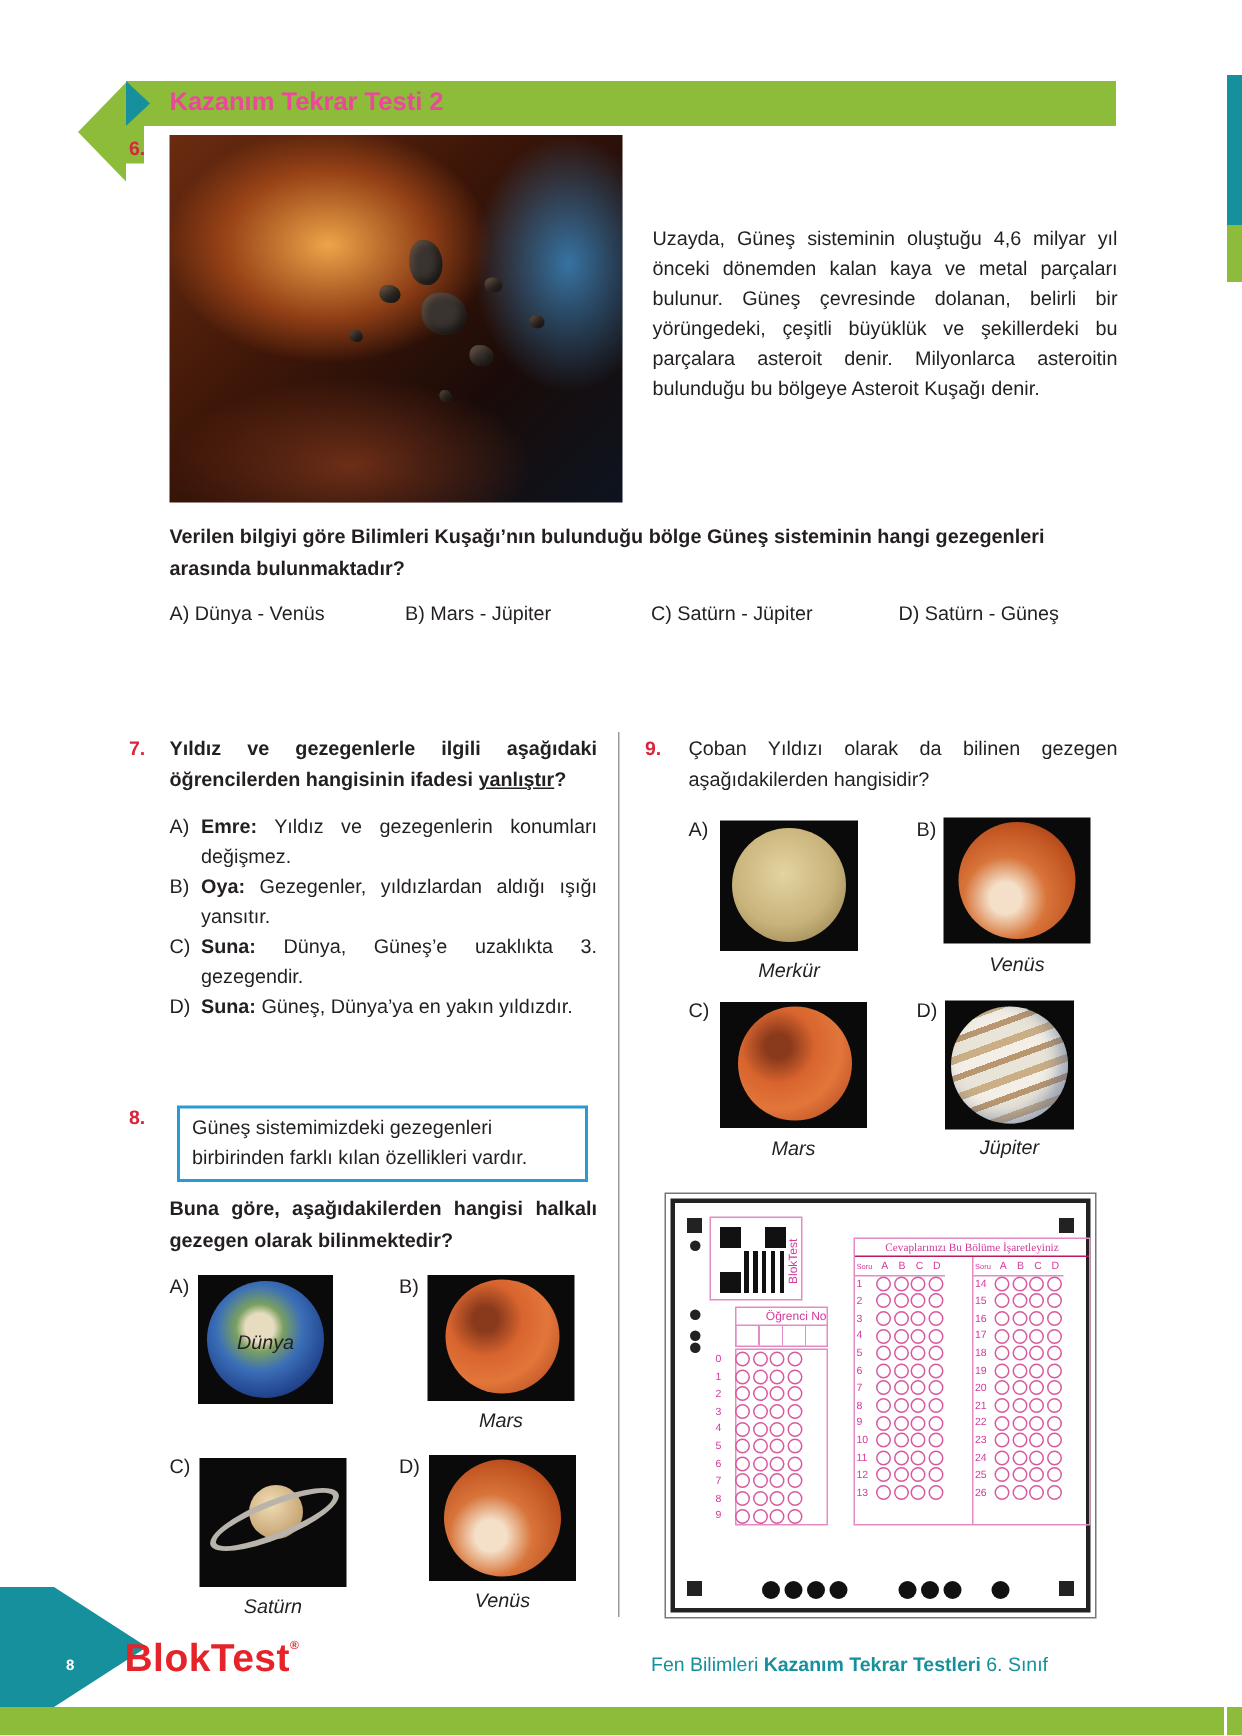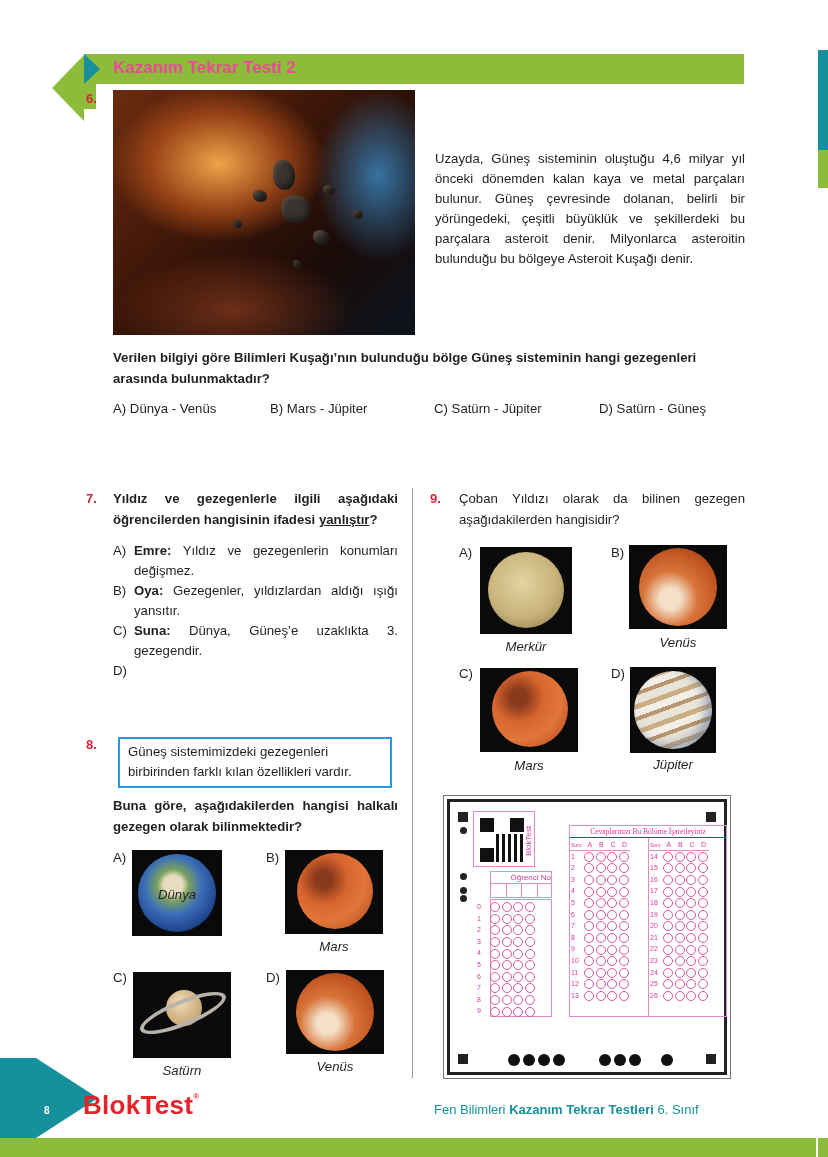--- a/index.html
+++ b/index.html
@@ -116,20 +116,21 @@
   <div class="q7-opt">
       <span class="lab">B)</span>
       <span class="body"><b>Oya:</b><span> Gezegenler, yıldızlardan aldığı ışığı yansıtır.</span></span>
     </div>
   <div class="q7-opt">
       <span class="lab">C)</span>
       <span class="body"><b>Suna:</b><span> Dünya, Güneş’e uzaklıkta 3. gezegendir.</span></span>
     </div>
   <div class="q7-opt">
       <span class="lab">D)</span>
+      <span class="body"><b>Suna:</b><span> Güneş, Dünya’ya en yakın yıldızdır.</span></span>
     </div>
 </div>
 
 <div class="abs qnum" style="left:86px; top:737px;">8.</div>
 <div class="abs q8-box">Güneş sistemimizdeki gezegenleri birbirinden farklı kılan özellikleri vardır.</div>
 <div class="abs q8-q">Buna göre, aşağıdakilerden hangisi halkalı gezegen olarak bilinmektedir?</div>
 
 <div class="abs optlab" style="left:113px; top:850px;">A)</div>
 <div class="abs pimg" style="left:132px; top:850px; width:90px; height:86px;">
   <div class="planet" style="left:6px; top:4px; width:78px; height:78px; background: radial-gradient(circle at 45% 40%, #e8dcc0 0 15%, #7aa060 25%, #3b6fb8 45%, #1e3f88 75%, #0b1a44 100%);"></div>

